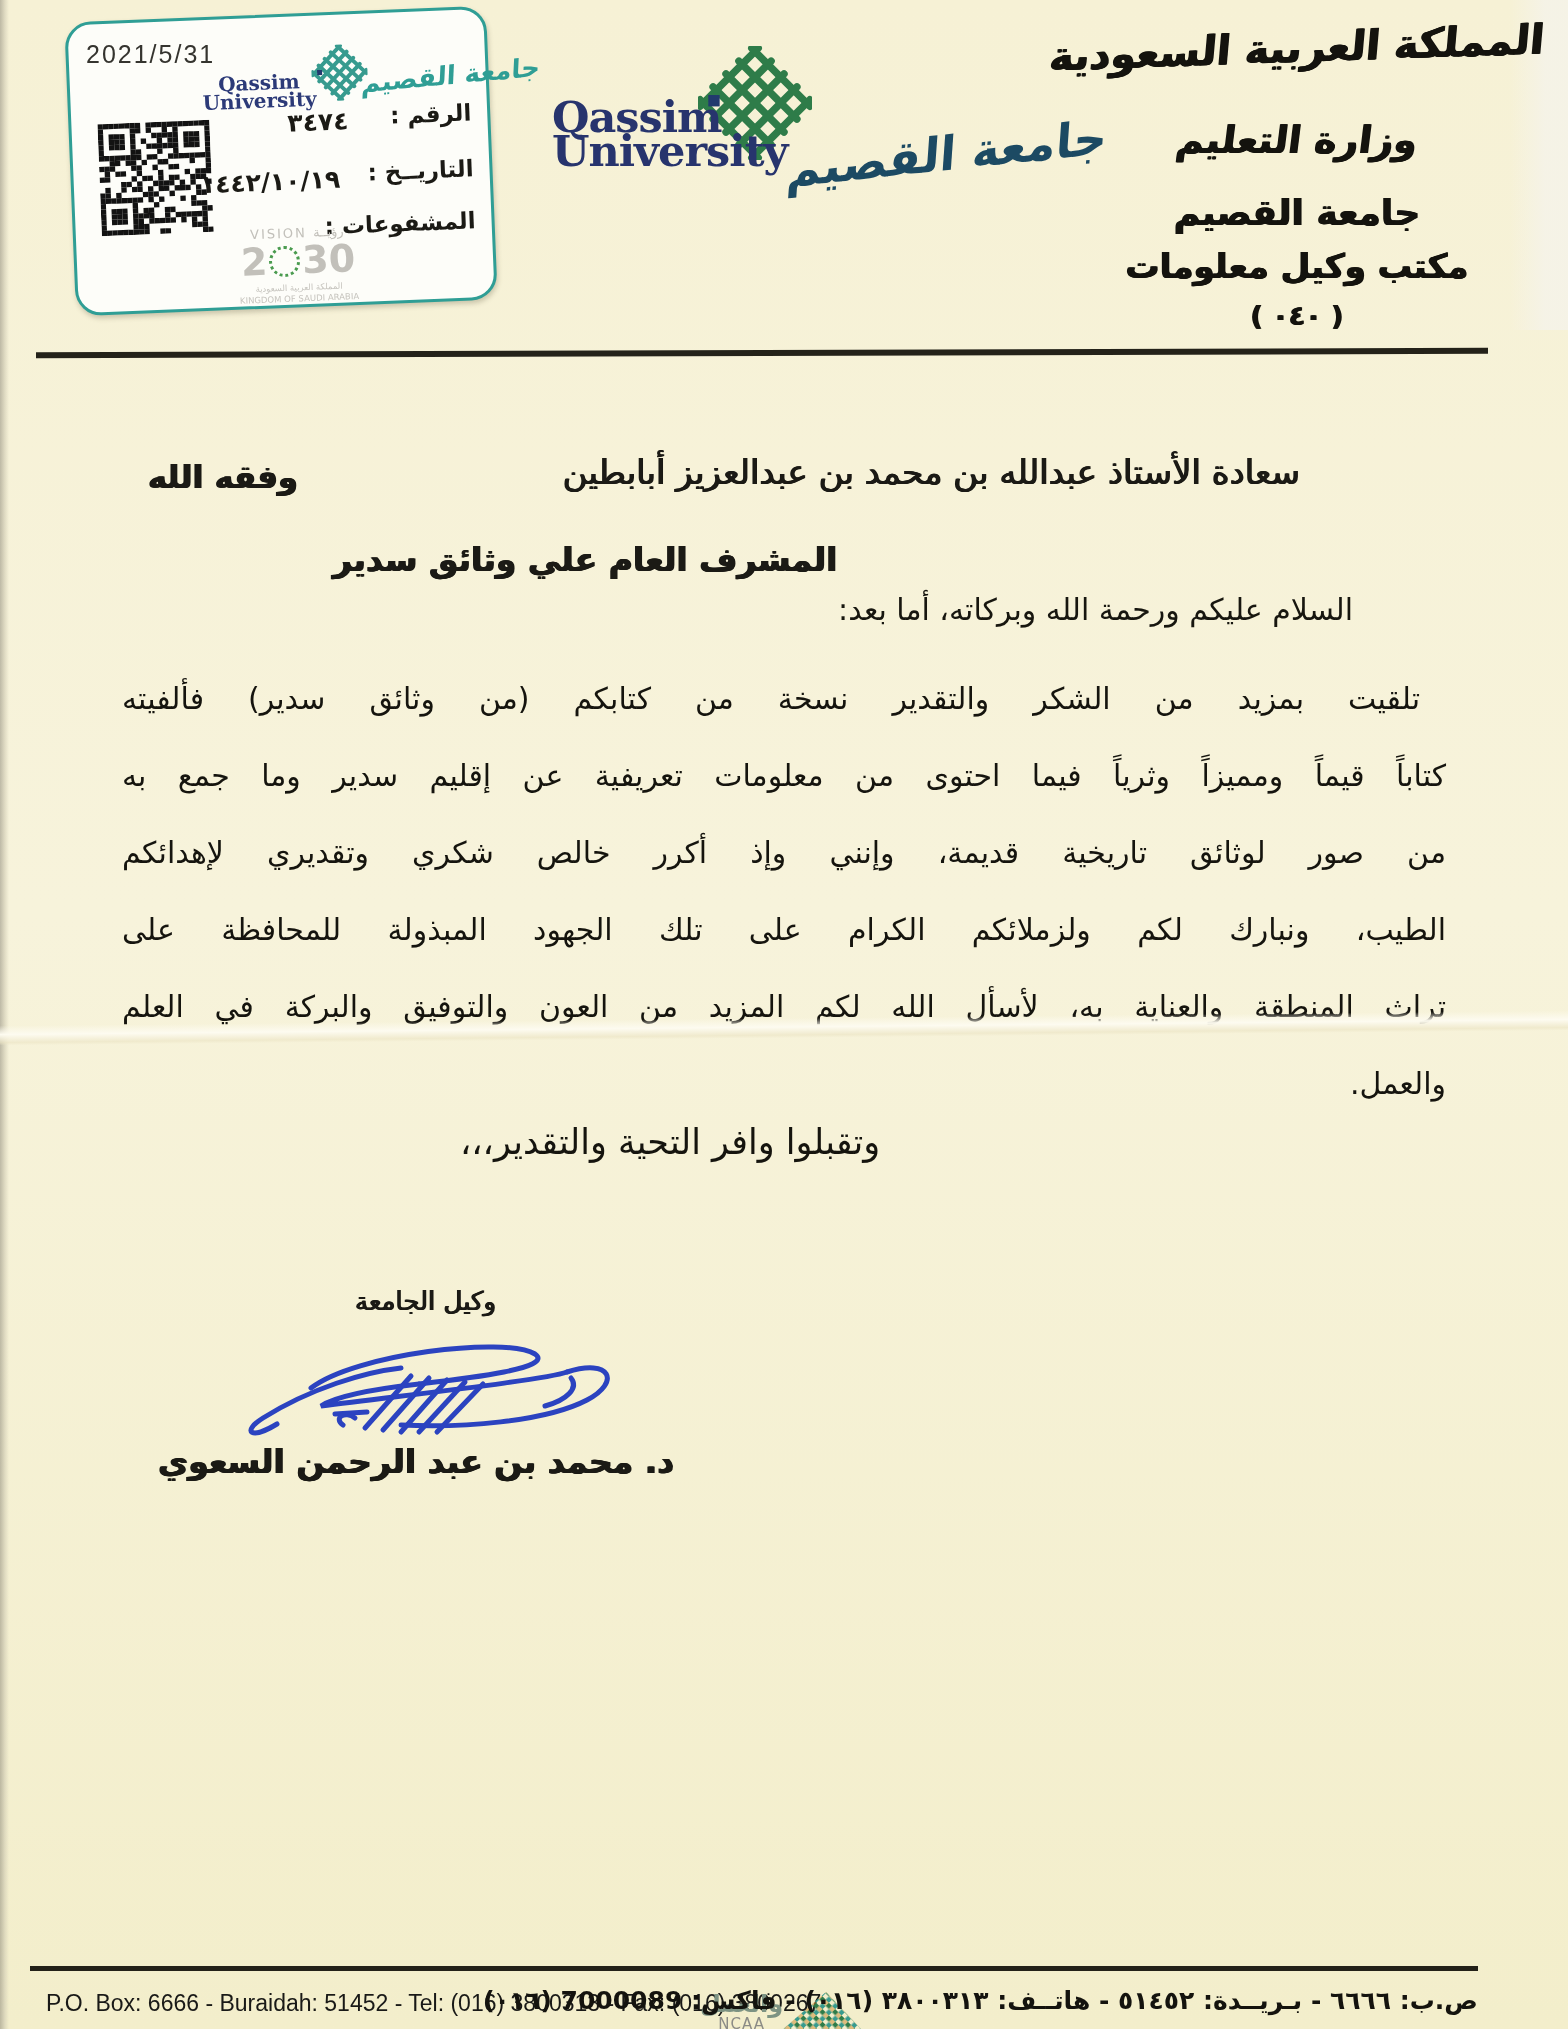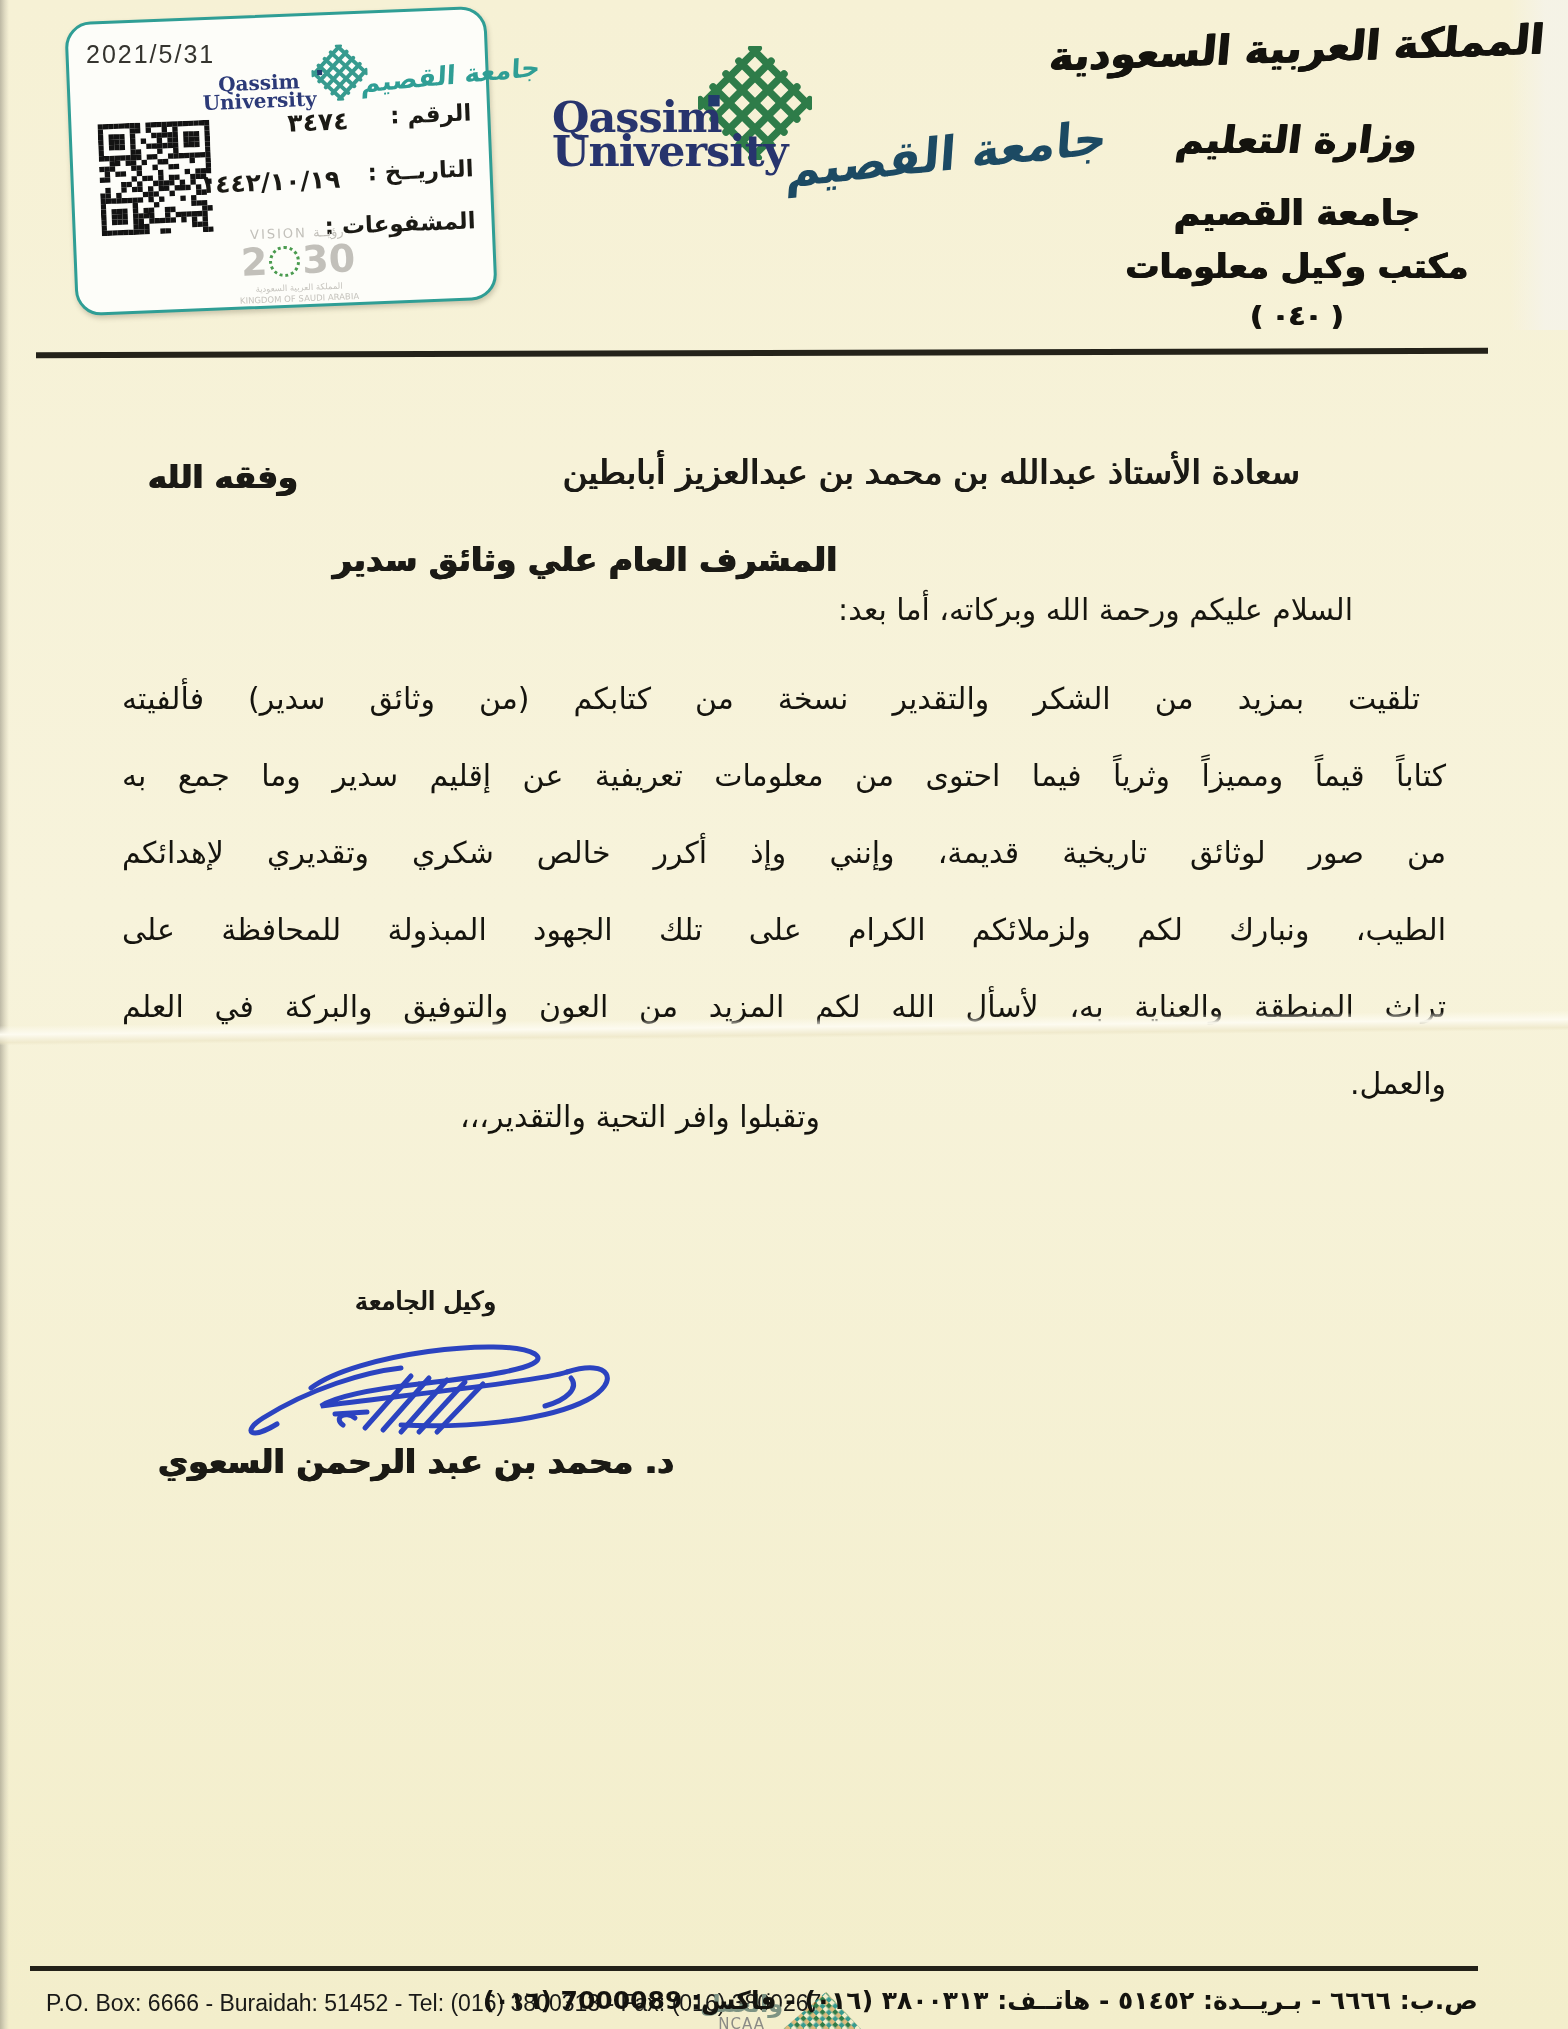--- a/index.html
+++ b/index.html
@@ -55,21 +55,21 @@
 
   
   .addr1{position:absolute;right:268px;top:452px;font-size:34px;font-weight:normal;direction:rtl;white-space:nowrap;}
   .blessing{position:absolute;left:148px;top:458px;font-size:32px;font-weight:bold;direction:rtl;white-space:nowrap;}
   .addr2{position:absolute;left:333px;top:540px;font-size:33px;font-weight:bold;direction:rtl;white-space:nowrap;}
   .salutation{position:absolute;right:215px;top:592px;font-size:30px;direction:rtl;white-space:nowrap;color:#17160f;margin-left:9px;}
   .body-par{position:absolute;right:122px;top:660px;width:1324px;direction:rtl;font-size:30px;color:#15140e;}
   .b-line{height:77px;line-height:77px;text-align:justify;text-align-last:justify;}
   .b-line:first-child{text-indent:26px;}
   .b-line:last-child{text-align-last:start;}
-  .closing{position:absolute;left:460px;top:1099px;font-size:30px;direction:rtl;white-space:nowrap;color:#15140e;}
+  .closing{position:absolute;left:460px;top:1122px;font-size:35px;direction:rtl;white-space:nowrap;color:#15140e;}
   .sig-title{position:absolute;left:355px;top:1286px;font-size:26px;font-weight:normal;direction:rtl;white-space:nowrap;}
   .sig{position:absolute;left:215px;top:1328px;width:420px;height:128px;}
   .sig-name{position:absolute;left:158px;top:1442px;font-size:33px;font-weight:bold;direction:rtl;white-space:nowrap;}
 
   .fold{position:absolute;left:-10px;top:1018px;width:1600px;height:20px;transform:rotate(-.55deg);
         background:linear-gradient(180deg,rgba(255,255,252,0),#fdfbf0 45%,rgba(236,229,198,.65) 85%,rgba(0,0,0,0));}
 
   
   .rule-bottom{position:absolute;left:30px;top:1966px;width:1448px;height:5px;background:#232118;}
   .f-en{position:absolute;left:46px;top:1990px;font-family:"Liberation Sans",sans-serif;

